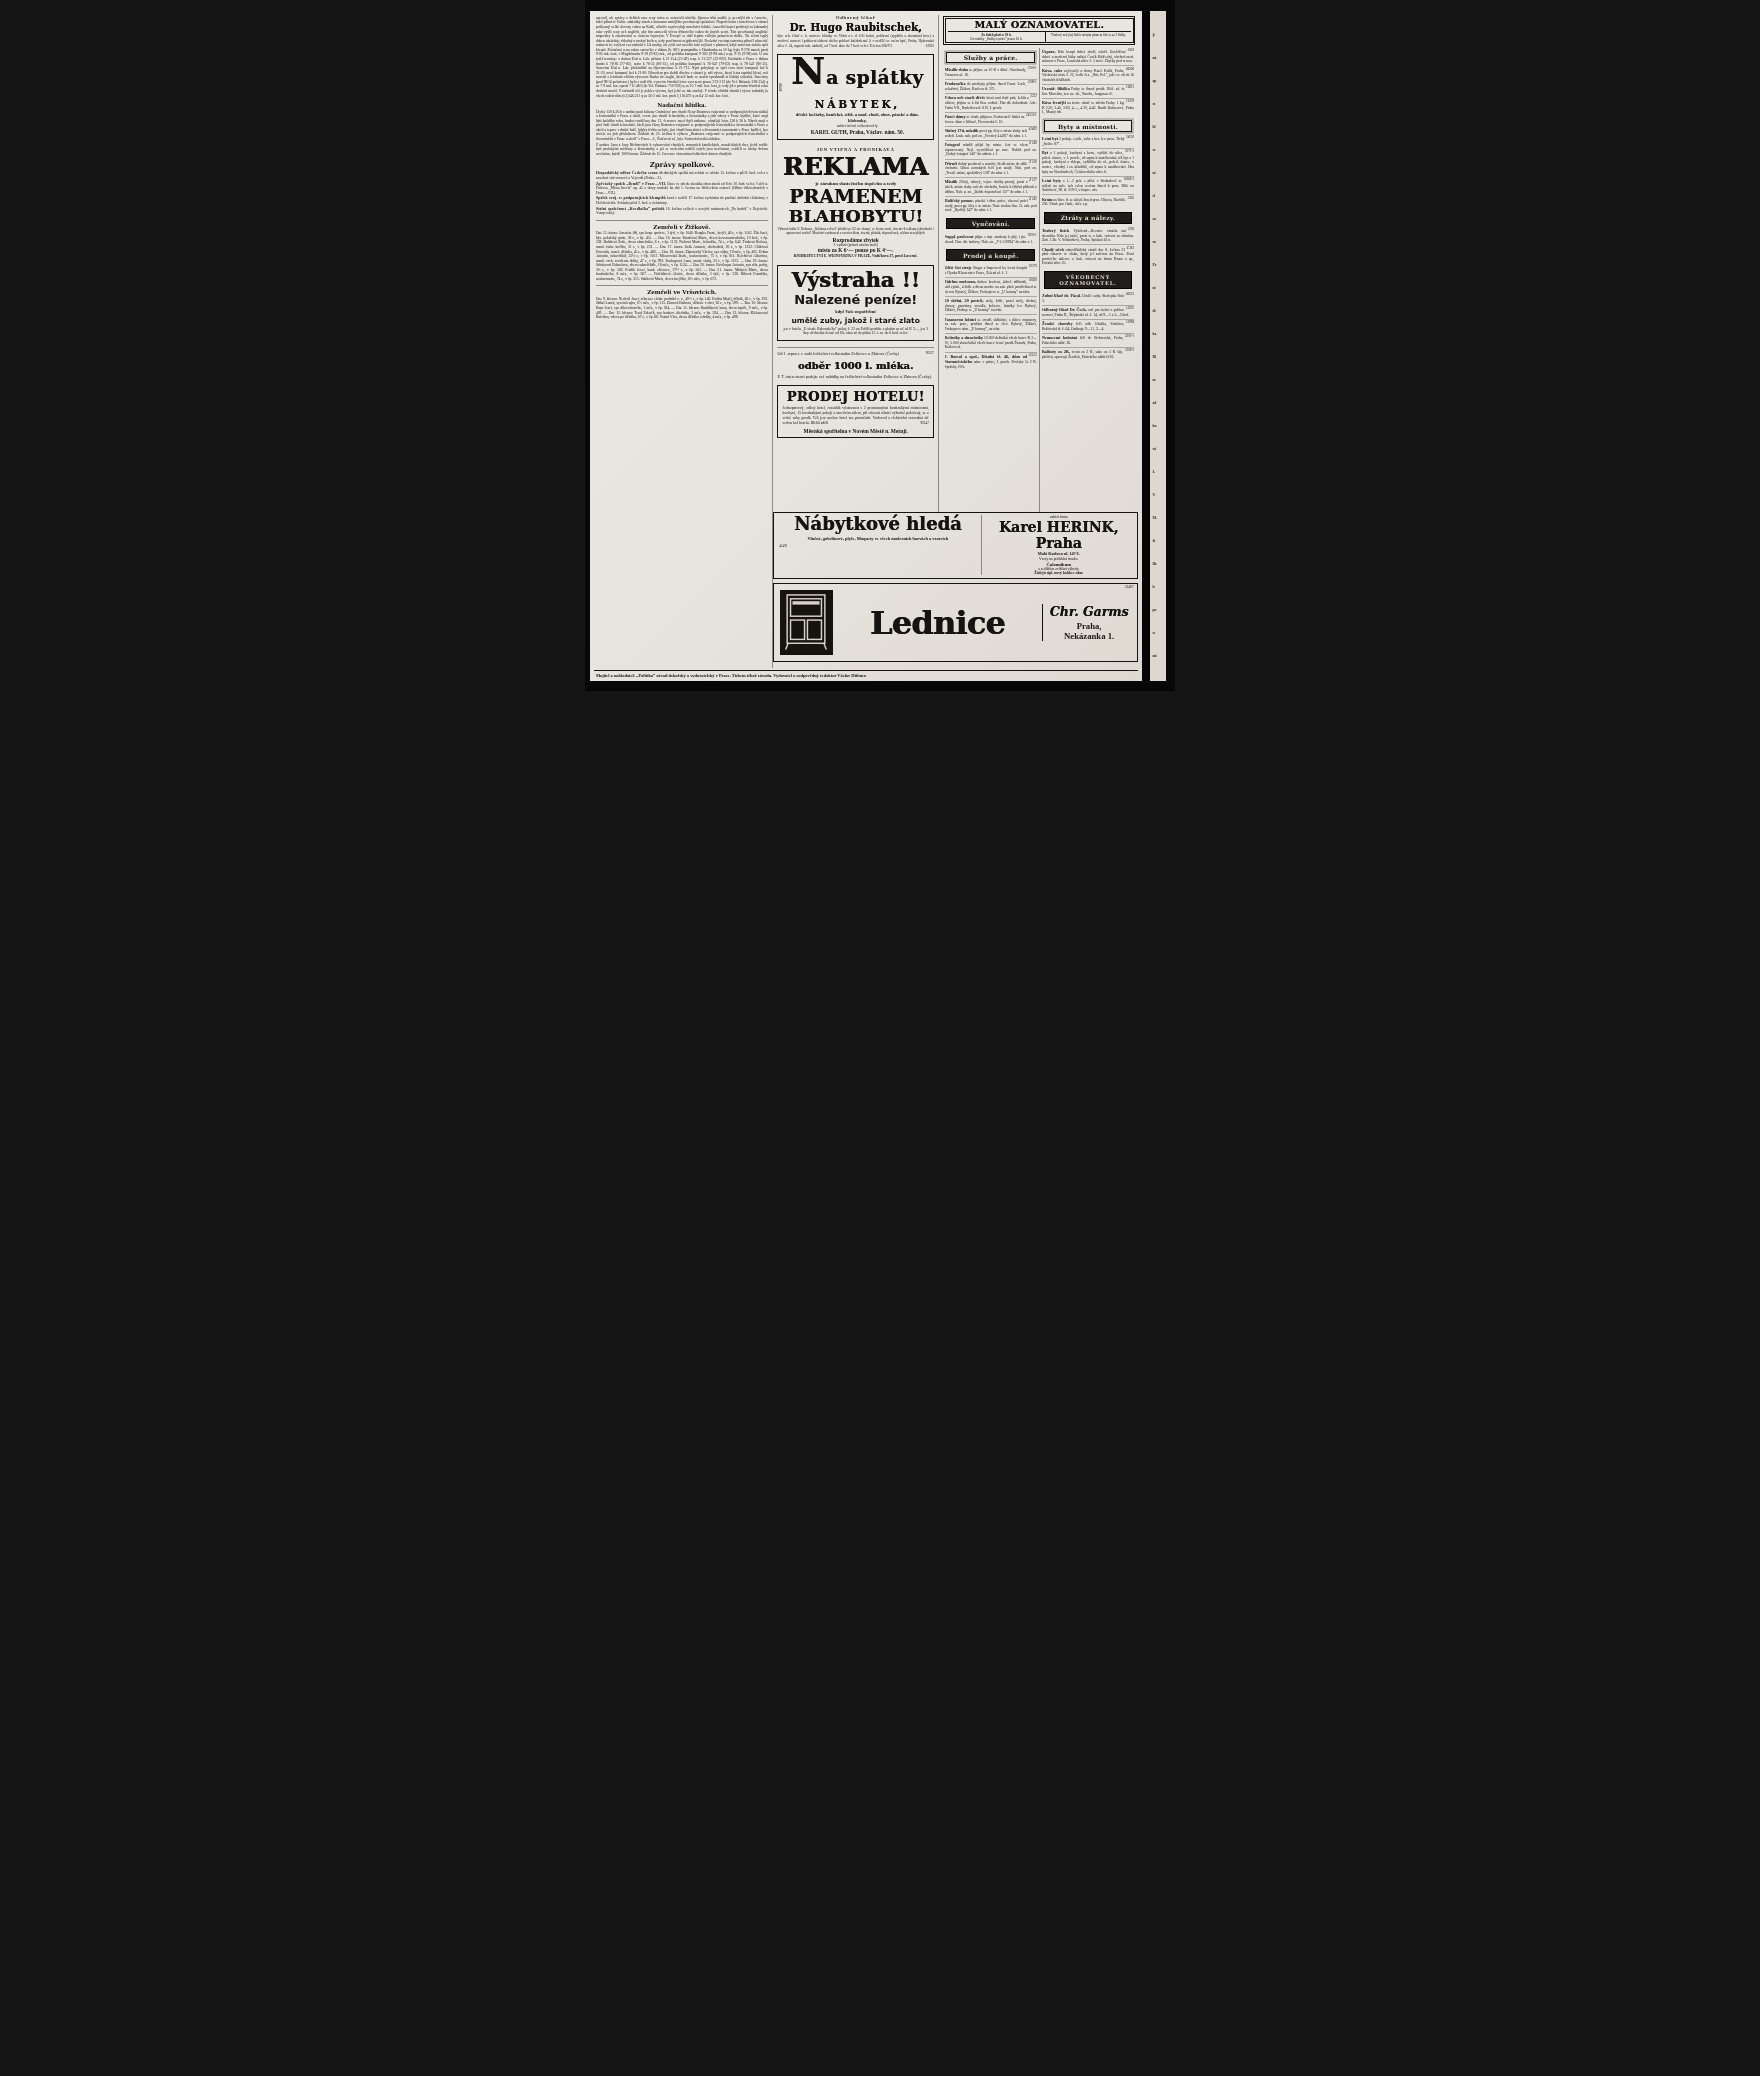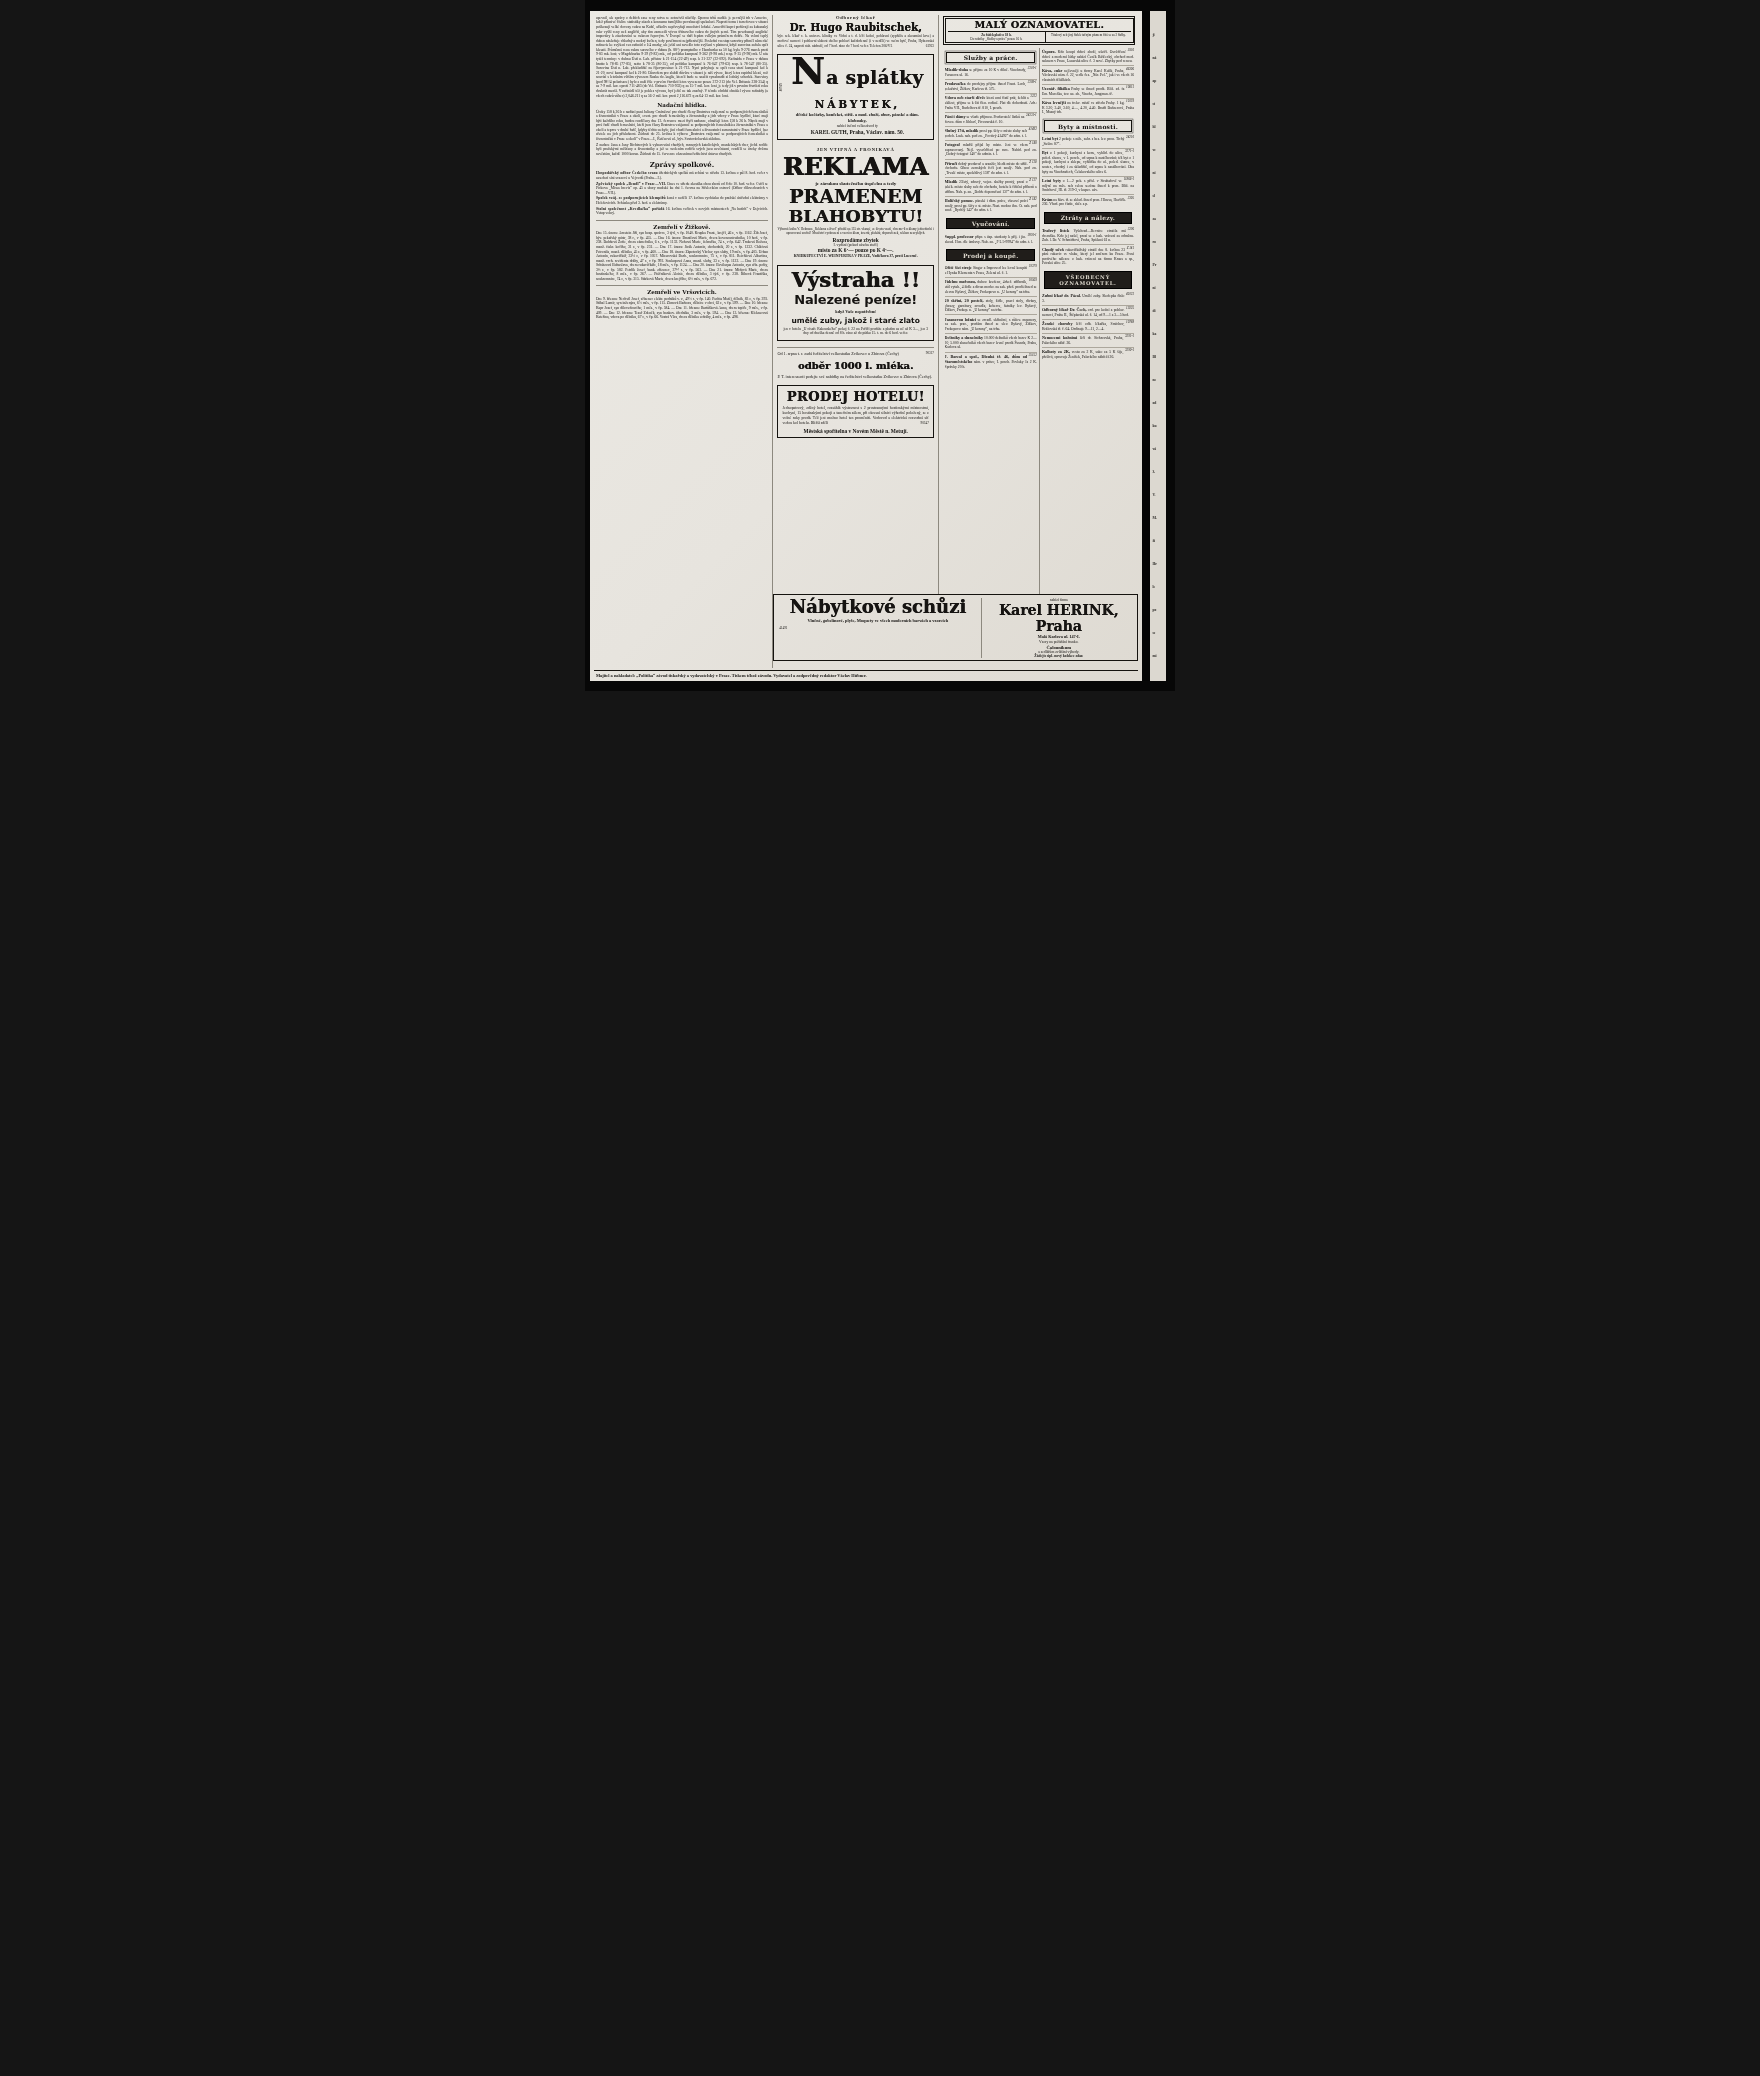--- a/index.html
+++ b/index.html
@@ -322,35 +322,57 @@
               </div>
 
             </div>
           </div>
         </div>
 
         <div class="wide-ads">
 
           <div class="box-thick latky">
             <div class="latky-left">
-              <div class="latky-title">Nábytkové schůzi</div>
+              <div class="latky-title">Nábytkové hledá</div>
               <div class="latky-desc">Vlněné, gobelínové, plyše, Moquety ve všech moderních barvách a vzorcích</div>
               <div class="latky-num">41491</div>
             </div>
             <div class="latky-right">
               <div class="latky-nabizi">nabízí firma</div>
               <div class="latky-firm">Karel HERINK, Praha</div>
               <div class="latky-addr">Malá Karlova ul. 147-I.</div>
               <div class="latky-vzory">Vzory na požádání franko.</div>
               <div class="latky-cal">Čalouníkům</div>
               <div class="latky-sedl">a sedlářům zvláštní výhody.</div>
               <div class="latky-zadej">Žádejte úpl. nový kolekce zdar.</div>
             </div>
           </div>
 
+          <div class="box-thick lednice">
+            <div class="lednice-num">52467</div>
+            <div class="icebox-wrap">
+              <svg width="46" height="58" viewBox="0 0 90 120">
+                <g fill="none" stroke="#d6d2c8" stroke-width="3">
+                  <rect x="6" y="4" width="78" height="100"></rect>
+                  <rect x="13" y="12" width="64" height="36"></rect>
+                  <rect x="13" y="56" width="29" height="40"></rect>
+                  <rect x="48" y="56" width="29" height="40"></rect>
+                  <line x1="8" y1="104" x2="3" y2="117"></line>
+                  <line x1="82" y1="104" x2="87" y2="117"></line>
+                </g>
+                <rect x="17" y="17" width="56" height="7" fill="#d6d2c8"></rect>
+              </svg>
+            </div>
+            <div class="lednice-title">Lednice</div>
+            <div class="lednice-right">
+              <div class="garms">Chr. Garms</div>
+              <div class="led-city">Praha,</div>
+              <div class="led-addr">Nekázanka 1.</div>
+            </div>
+          </div>
 
         </div>
       </div>
     </div>
 
     <div class="footer">Majitel a nakladatel: „Politika“ závod tiskařský a vydavatelský v Praze. Tiskem téhož závodu. Vydavatel a zodpovědný redaktor Václav Hübner.</div>
   </div>
 
   <div class="gutter"></div>
 

